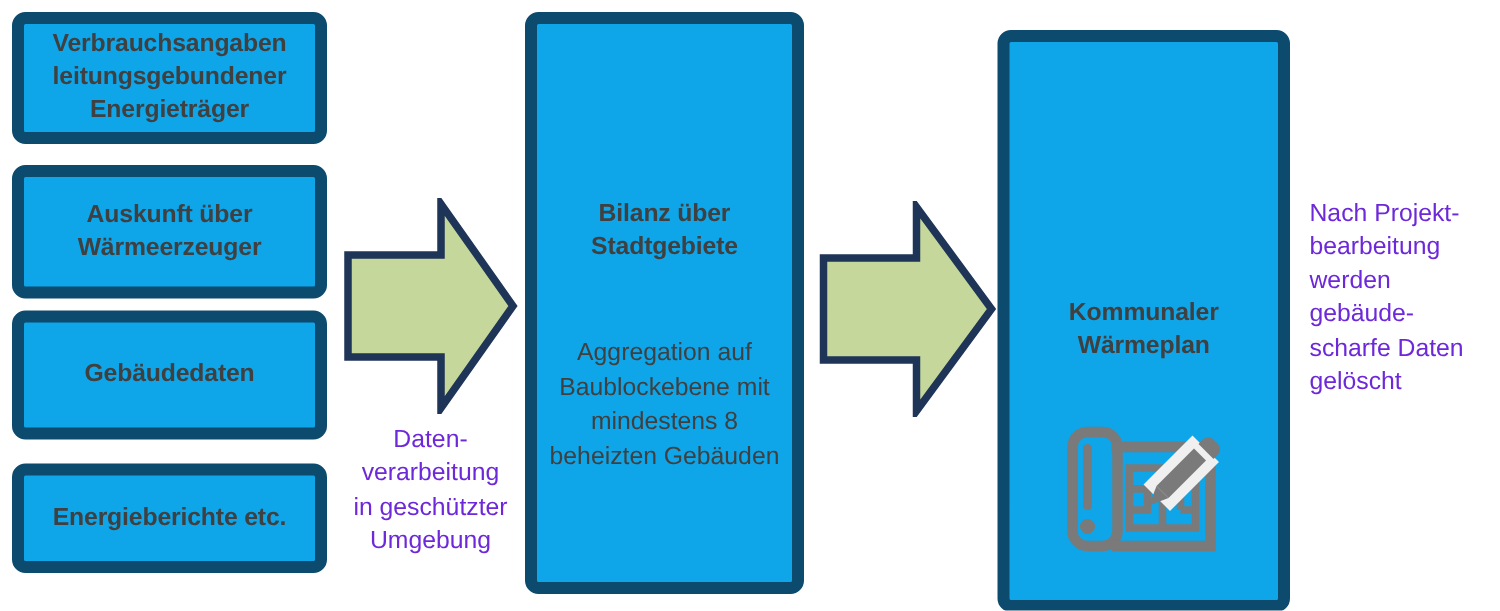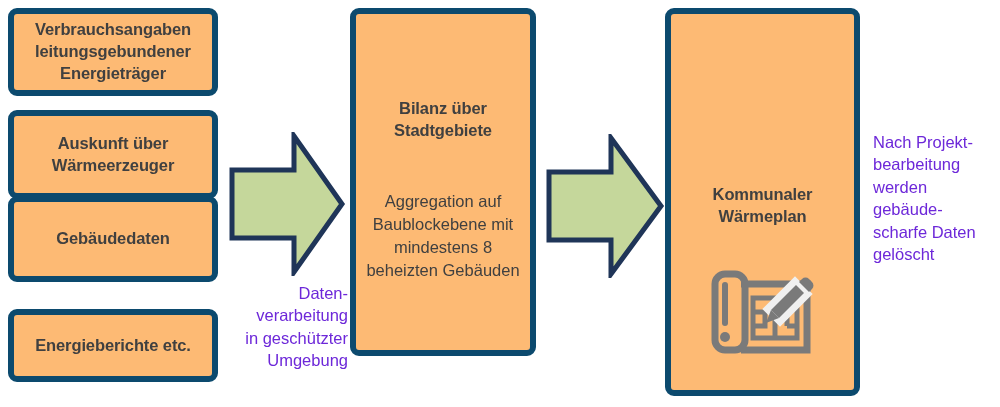--- a/index.html
+++ b/index.html
@@ -16,64 +16,64 @@
   }
   #diagram {
     position: absolute;
     left: 0; top: 0;
     width: 1000px;
     height: 407px;
   }
   .node {
     position: absolute;
     box-sizing: border-box;
-    background: #fdba74;
-    border: 6px solid #0c4a6e;
+    background: #0ea5e9;
+    border: 8px solid #0c4a6e;
     border-radius: 9px;
     display: flex;
     flex-direction: column;
     align-items: center;
     justify-content: center;
     text-align: center;
     color: #404040;
   }
   .node-label {
     font-weight: bold;
     font-size: 16.5px;
     line-height: 1.32;
     color: #404040;
     letter-spacing: -0.1px;
     white-space: pre-line;
   }
   
   #src-0 { left: 8px;  top: 8px;   width: 210px; height: 88px; }
   #src-1 { left: 8px;  top: 110px; width: 210px; height: 89px; }
-  #src-2 { left: 8px;  top: 196px; width: 210px; height: 86px; }
+  #src-2 { left: 8px;  top: 207px; width: 210px; height: 86px; }
   #src-3 { left: 8px;  top: 309px; width: 210px; height: 73px; }
 
   
   #proc {
-    left: 350px; top: 8px; width: 186px; height: 348px;
+    left: 350px; top: 8px; width: 186px; height: 388px;
     justify-content: flex-start;
-    padding-top: 84px;
+    padding-top: 116px;
   }
   #proc .node-label { font-size: 16.5px; }
   .proc-sub {
     margin-top: 26px;
     font-size: 16.5px;
     line-height: 1.38;
     color: #404040;
     text-align: center;
     white-space: pre-line;
   }
   .proc-sub .sub-head { font-weight: bold; display: block; }
 
   
   #result {
-    left: 665px; top: 8px; width: 195px; height: 388px;
+    left: 665px; top: 20px; width: 195px; height: 388px;
     justify-content: flex-start;
     padding-top: 170px;
   }
   #result .node-label { font-size: 16.5px; }
   .plan-icon {
     margin-top: 36px;
     width: 104px;
     height: 96px;
   }
 
@@ -86,21 +86,21 @@
 
   
   .note {
     position: absolute;
     color: #6d28d9;
     font-size: 16.5px;
     line-height: 1.36;
     white-space: pre-line;
     font-family: "Liberation Sans", sans-serif;
   }
-  #note-left  { left: 226px; top: 282px; width: 122px; text-align: right; }
+  #note-left  { left: 226px; top: 282px; width: 122px; text-align: center; }
   #note-right { left: 873px; top: 131px; width: 124px; text-align: left; }
 </style>
 </head>
 <body>
 
 <div id="diagram">
 
   <div class="node" id="src-0">
     <div class="node-label">Verbrauchsangaben
 leitungsgebundener

